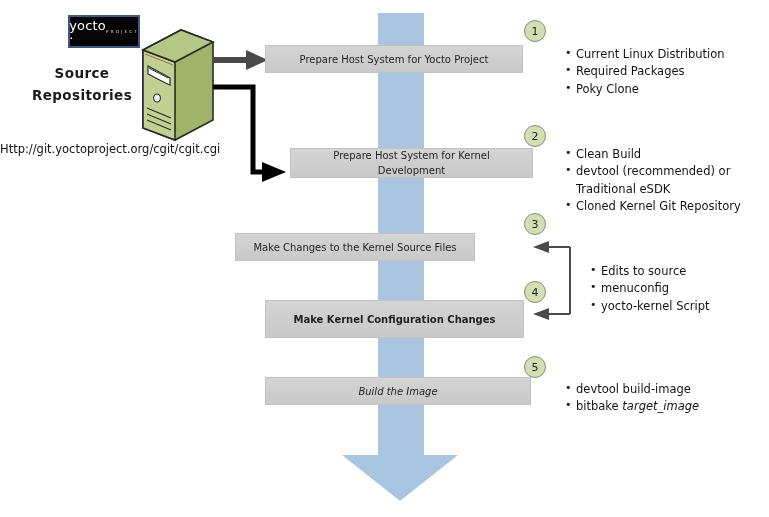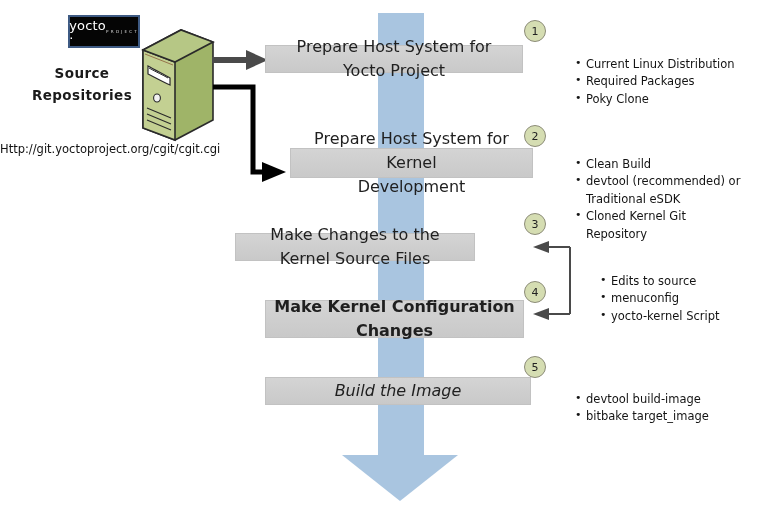--- a/index.html
+++ b/index.html
@@ -11,21 +11,21 @@
   .blue-shaft{position:absolute;left:378px;top:13px;width:46px;height:443px;
               background:#a9c5e0;}
   .blue-head{position:absolute;left:342px;top:455px;width:0;height:0;
              border-left:58px solid transparent;border-right:58px solid transparent;
              border-top:46px solid #a9c5e0;}
 
   
   .pbox{position:absolute;background:linear-gradient(#d4d4d4,#c9c9c9);
         border:1px solid #c2c2c2;
         display:flex;align-items:center;justify-content:center;
-        text-align:center;font-size:16px;color:#1f1f1f;line-height:1.5;
+        text-align:center;font-size:10px;color:#1f1f1f;line-height:1.5;
         box-sizing:border-box;padding:0 8px;}
   #box1{left:265px;top:45px;width:258px;height:28px;}
   #box2{left:290px;top:148px;width:243px;height:30px;}
   #box3{left:235px;top:233px;width:240px;height:28px;}
   #box4{left:265px;top:300px;width:259px;height:38px;font-weight:bold;}
   #box5{left:265px;top:377px;width:266px;height:28px;font-style:italic;}
 
   
   .logo{position:absolute;left:68px;top:15px;width:72px;height:33px;
         background:#050505;border:2px solid #3e5a83;box-sizing:border-box;
@@ -48,28 +48,28 @@
         display:flex;align-items:center;justify-content:center;
         font-size:11px;color:#222;}
   #n1{left:524px;top:20px;}
   #n2{left:524px;top:125px;}
   #n3{left:524px;top:213px;}
   #n4{left:524px;top:281px;}
   #n5{left:524px;top:356px;}
 
   
   .notes{position:absolute;font-size:11.5px;line-height:1.52;color:#141414;}
-  .notes ul{margin:18px;padding-left:13px;list-style:none;}
+  .notes ul{margin:8px;padding-left:13px;list-style:none;}
   .notes li{position:relative;}
   .notes li:before{content:"\2022";position:absolute;left:-11px;top:-1px;font-size:11px;}
   #notes1{left:555px;top:38px;width:212px;}
   #notes2{left:555px;top:138px;width:212px;}
   #notes3{left:580px;top:255px;width:180px;}
   #notes5{left:555px;top:373px;width:200px;}
-  .ital{}
+  .ital{font-style:italic;}
 
   
   #lines{position:absolute;left:0;top:0;width:769px;height:517px;}
 </style>
 </head>
 <body>
 
 <div id="canvas">
 
   <div class="blue-shaft"></div>

